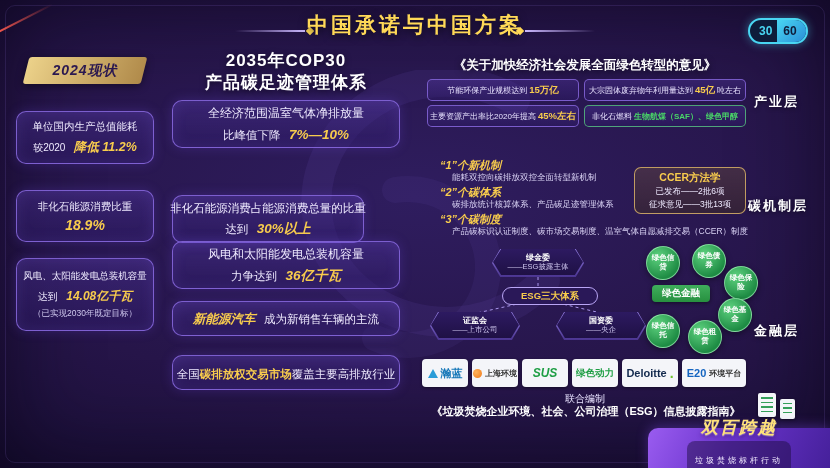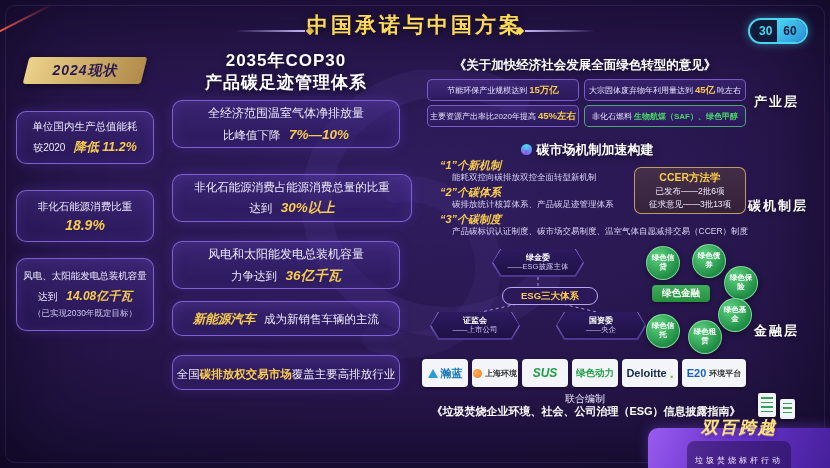--- a/index.html
+++ b/index.html
@@ -151,21 +151,21 @@
   <div class="mhead" style="top:71px">产品碳足迹管理体系</div>
 
   <div class="pbox" style="left:172px;top:100px;width:228px;height:48px">
     <div class="t12 nw">全经济范围温室气体净排放量</div>
     <div class="nw">
       <span class="t115">比峰值下降</span>
       <span class="gold it t135 ml">7%—10%</span>
     </div>
   </div>
 
-  <div class="pbox" style="left:172px;top:174px;width:240px;height:48px">
+  <div class="pbox" style="left:172px;top:195px;width:192px;height:48px">
     <div class="t115 nw">非化石能源消费占能源消费总量的比重</div>
     <div class="nw">
       <span class="t115">达到</span>
       <span class="gold it t135 ml">30%以上</span>
     </div>
   </div>
 
   <div class="pbox" style="left:172px;top:241px;width:228px;height:48px">
     <div class="t12 nw">风电和太阳能发电总装机容量</div>
     <div class="nw">
@@ -201,23 +201,20 @@
   <div class="sbox" style="left:427px;top:105px;width:152px">
     <span>主要资源产出率比2020年提高</span>
     <span class="gold t95">45%左右</span>
   </div>
   <div class="sbox green" style="left:584px;top:105px;width:162px">
     <span>非化石燃料</span>
     <span class="grn">生物航煤（SAF）、绿色甲醇</span>
   </div>
   <div class="layer" style="left:754px;top:93px">产业层</div>
 
-  <div class="rhead" style="left:432px;top:141px;width:310px;font-size:13px">
-    <span class="swirl"></span><span>碳市场机制加速构建</span>
-  </div>
 
   <div class="cmitem-t" style="left:440px;top:158px">“1”个新机制</div>
   <div class="cmitem-d" style="left:452px;top:172px">能耗双控向碳排放双控全面转型新机制</div>
   <div class="cmitem-t" style="left:440px;top:185px">“2”个碳体系</div>
   <div class="cmitem-d" style="left:452px;top:199px">碳排放统计核算体系、产品碳足迹管理体系</div>
   <div class="cmitem-t" style="left:440px;top:212px">“3”个碳制度</div>
   <div class="cmitem-d" style="left:452px;top:226px">产品碳标识认证制度、碳市场交易制度、温室气体自愿减排交易（CCER）制度</div>
 
   <div class="ccer">
     <div class="gold t105">CCER方法学</div>

